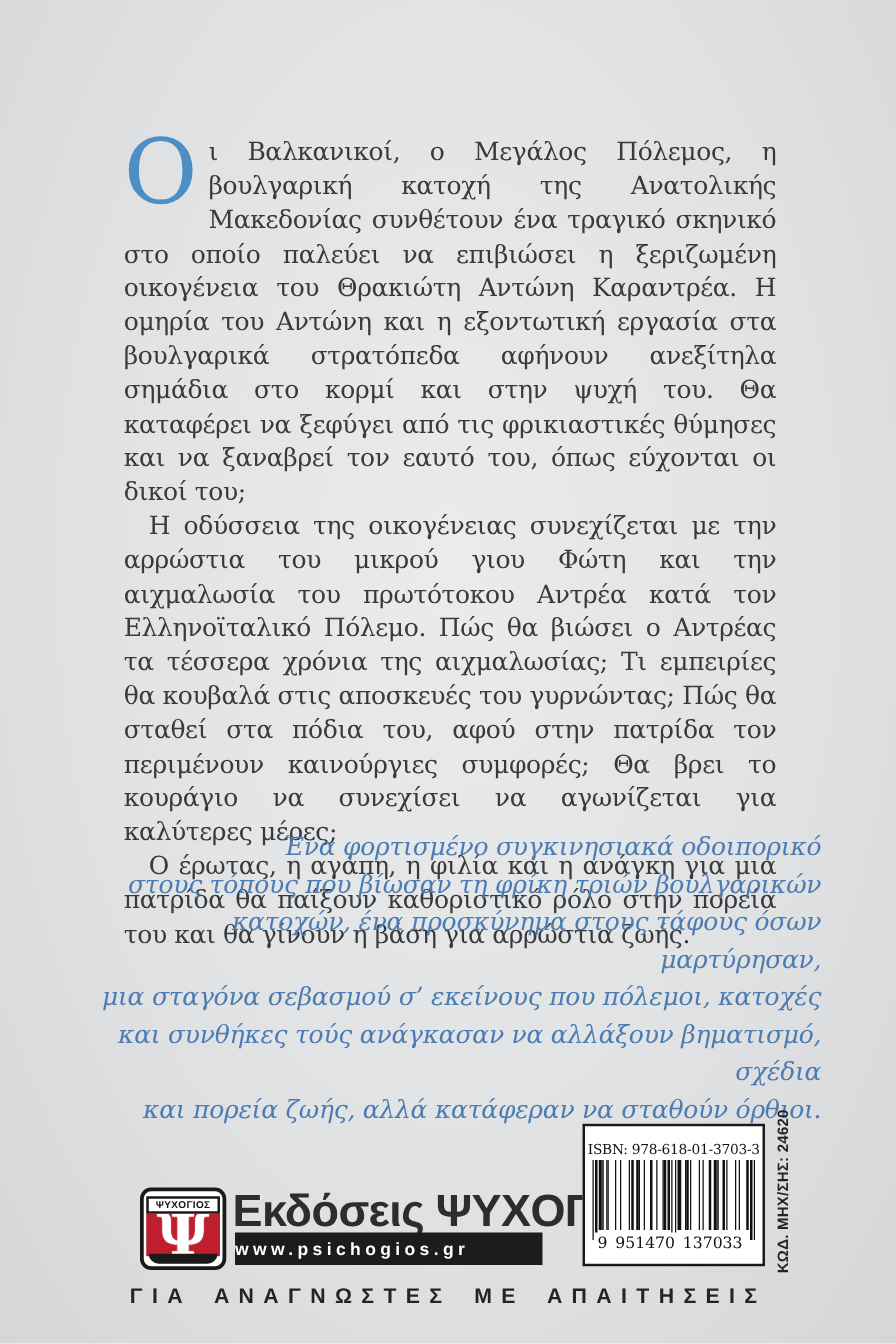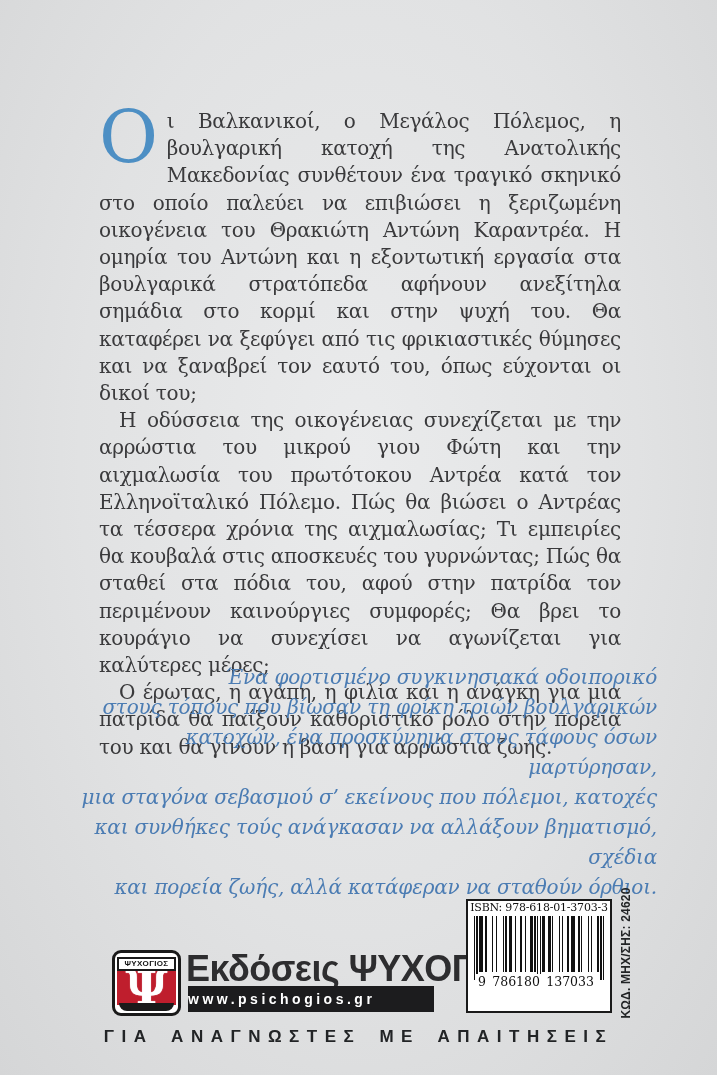--- a/index.html
+++ b/index.html
@@ -69,21 +69,21 @@
     font-family:"Liberation Sans", sans-serif;font-weight:bold;
     font-size:14px;line-height:26px;text-align:left;
     letter-spacing:3.5px;box-sizing:border-box;
   }
   
   .barcode-box{
     position:absolute;left:466px;top:899px;width:146px;height:114px;
     background:#ffffff;border:2px solid #1a1a1a;box-sizing:border-box;
   }
   .isbn{
-    margin-top:0;text-align:center;color:#111;
+    margin-top:12px;text-align:center;color:#111;
     font-size:11px;letter-spacing:-0.2px;white-space:nowrap;
   }
   .bars{
     display:flex;align-items:flex-start;justify-content:center;
     height:66px;margin-top:2px;
   }
   .bars span{width:1.38px;flex:none;height:56px;}
   .bars .bar{background:#111;}
   .bars .sp{background:transparent;}
   .bars .g{height:64px;}
@@ -235,21 +235,21 @@
         <span class="sp"></span>
         <span class="sp"></span>
         <span class="bar"></span>
         <span class="sp"></span>
         <span class="bar g"></span>
         <span class="sp g"></span>
         <span class="bar g"></span>
       </div>
     <div class="digits">
       <span>9</span>
-      <span>786180</span>
+      <span>951470</span>
       <span>137033</span>
     </div>
   </div>
 
   <div class="machine-code">ΚΩΔ. ΜΗΧ/ΣΗΣ: 24620</div>
 
   <div class="tagline">ΓΙΑ ΑΝΑΓΝΩΣΤΕΣ ΜΕ ΑΠΑΙΤΗΣΕΙΣ</div>
 
 </div>
 

